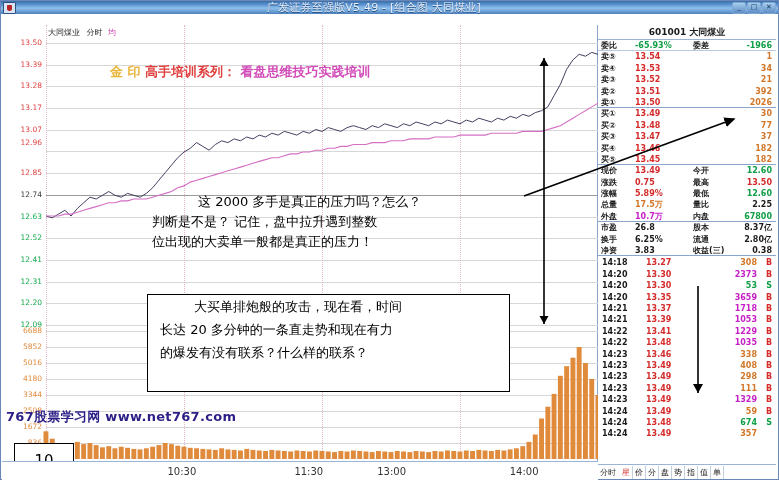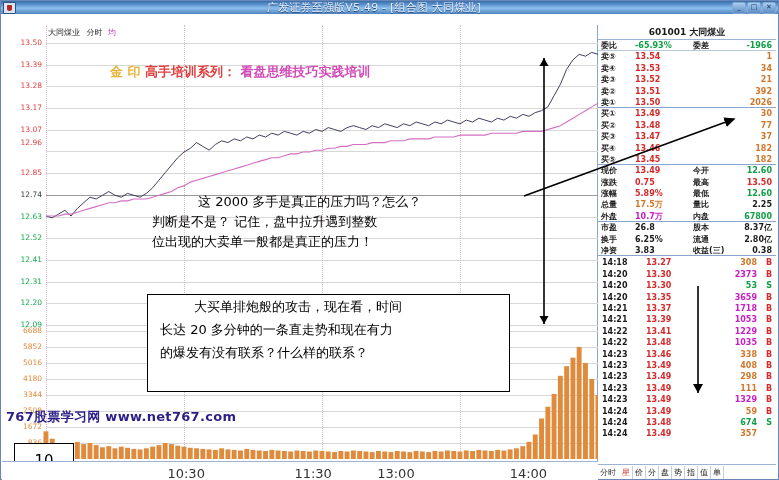--- a/index.html
+++ b/index.html
@@ -75,21 +75,21 @@
   .anno .ln.ind{padding-left:46px;}
 
   .watermark{position:absolute;left:4px;top:383px;font-size:13px;font-weight:bold;
     color:#2b1f87;letter-spacing:.3px;white-space:nowrap;}
   .pagebox{position:absolute;left:12px;top:418px;width:58px;height:34px;
     border:1px solid #000;background:#fff;display:flex;align-items:center;
     justify-content:center;font-size:15px;color:#000;}
 
   .timeaxis{position:absolute;left:0;top:436px;width:596px;height:18px;
     border-top:1px solid #9bb3d4;background:#fff;}
-  .tlab{position:absolute;font-size:13px;color:#333;top:4px;}
+  .tlab{position:absolute;font-size:10px;color:#333;top:4px;}
 
   
   svg.arrows{position:absolute;left:0;top:0;width:779px;height:480px;
     pointer-events:none;}
 
   
   .quote{position:relative;width:178px;height:454px;background:#fff;
     font-size:8px;box-sizing:border-box;}
   .q-title{height:14px;line-height:14px;text-align:center;font-size:9px;
     font-weight:bold;color:#1b1b1b;border-bottom:1px solid #9bb3d4;}

